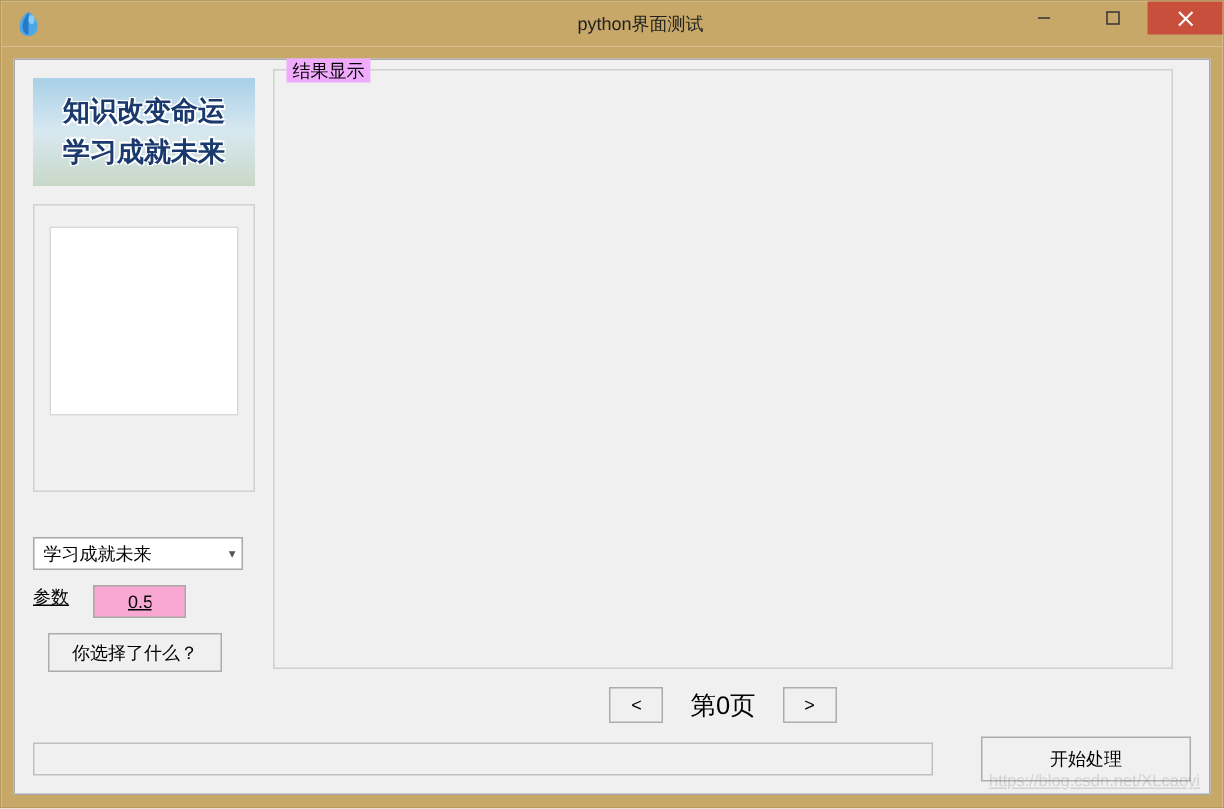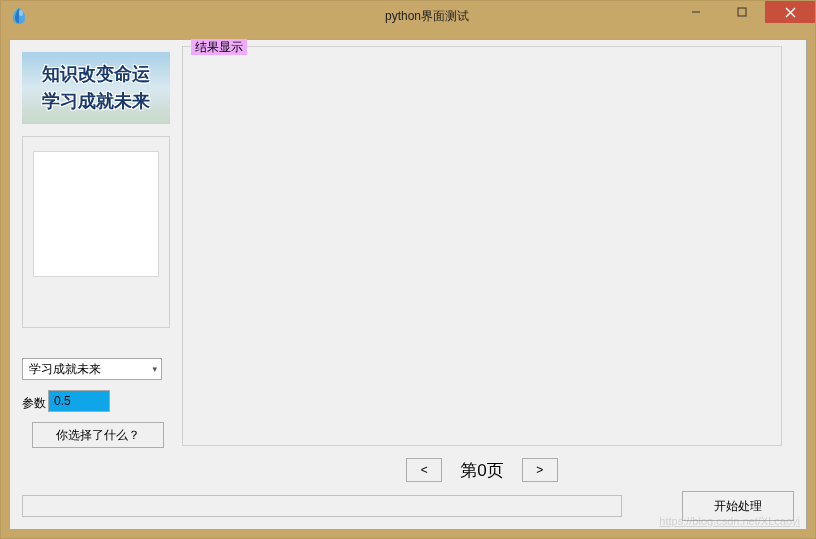--- a/index.html
+++ b/index.html
@@ -145,38 +145,39 @@
     }
     .dropdown-arrow {
       font-size: 9px;
       color: #555;
     }
     .param-row {
       position: absolute;
       left: 12px;
       top: 350px;
       display: flex;
-      align-items: flex-end;
-      gap: 2px;
+      align-items: flex-start;
+      gap: 16px;
+      text-decoration: underline;
     }
     .param-label { font-size: 12px; }
     .param-input {
       width: 62px;
       height: 22px;
       border: 1px solid #a8a8a8;
-      background: #0ea5e9;
-      padding: 0 5px;
+      background: #f9a8d4;
+      padding: 0 22px;
       font-family: inherit;
       font-size: 12px;
     }
     .choice-btn {
       position: absolute;
       left: 22px;
       top: 382px;
-      width: 132px;
+      width: 116px;
       height: 26px;
     }
     .result-group {
       position: absolute;
       left: 172px;
       top: 6px;
       width: 600px;
       height: 400px;
       border: 1px solid #d0d0d0;
     }
@@ -220,21 +221,21 @@
       bottom: 12px;
       width: 600px;
       height: 22px;
       border: 1px solid #c0c0c0;
       background: #f0f0f0;
     }
     .start-btn {
       position: absolute;
       right: 12px;
       bottom: 8px;
-      width: 112px;
+      width: 140px;
       height: 30px;
     }
     .watermark {
       position: absolute;
       right: 6px;
       bottom: 2px;
       color: rgba(120,120,120,0.25);
       font-size: 11px;
       pointer-events: none;
       text-decoration: underline;

